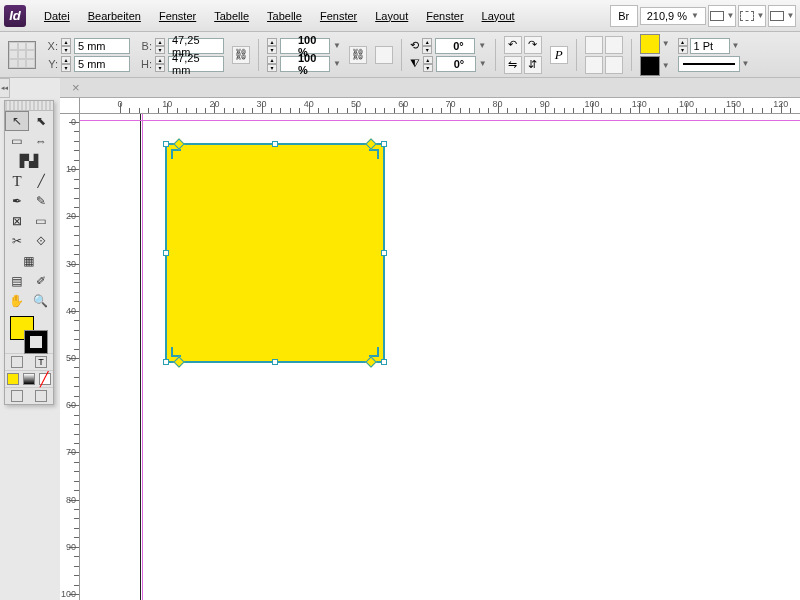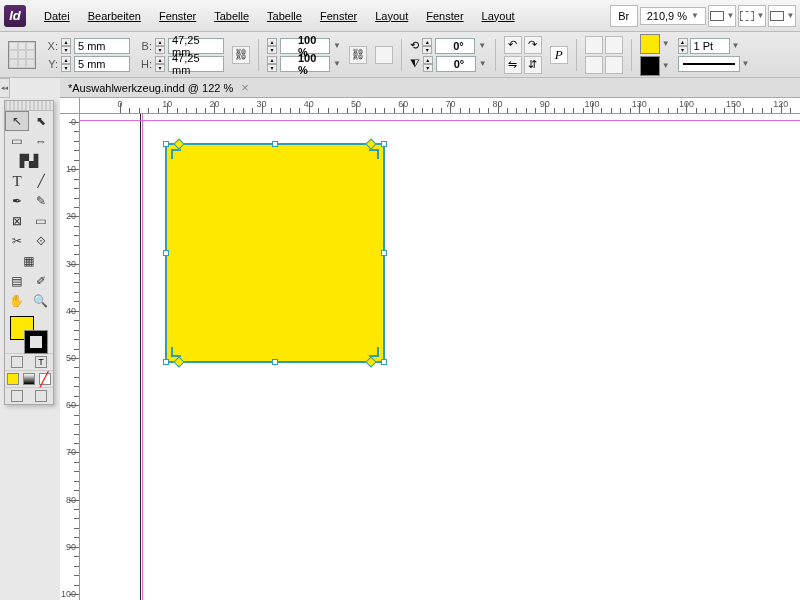--- a/index.html
+++ b/index.html
@@ -332,21 +332,20 @@
         </div>
     </div>
     <div class="bottom-icons">
       <div class="tiny"></div>
       <div class="tiny"></div>
     </div>
   </div>
 
   <div class="doc-wrap">
     <div class="doc-tab">
-      <span>*Auswahlwerkzeug.indd @ 122 %</span>
       <span class="close">×</span>
     </div>
     <div class="ruler-corner"></div>
     <div class="ruler-h" id="ruler-h">
         <div class="tick-h major" style="left: 40px;"></div>
         <div class="tick-label-h" style="left: 40px;">0</div>
         <div class="tick-h minor" style="left: 49.44px;"></div>
         <div class="tick-h minor" style="left: 58.88px;"></div>
         <div class="tick-h minor" style="left: 68.32px;"></div>
         <div class="tick-h minor" style="left: 77.76px;"></div>

